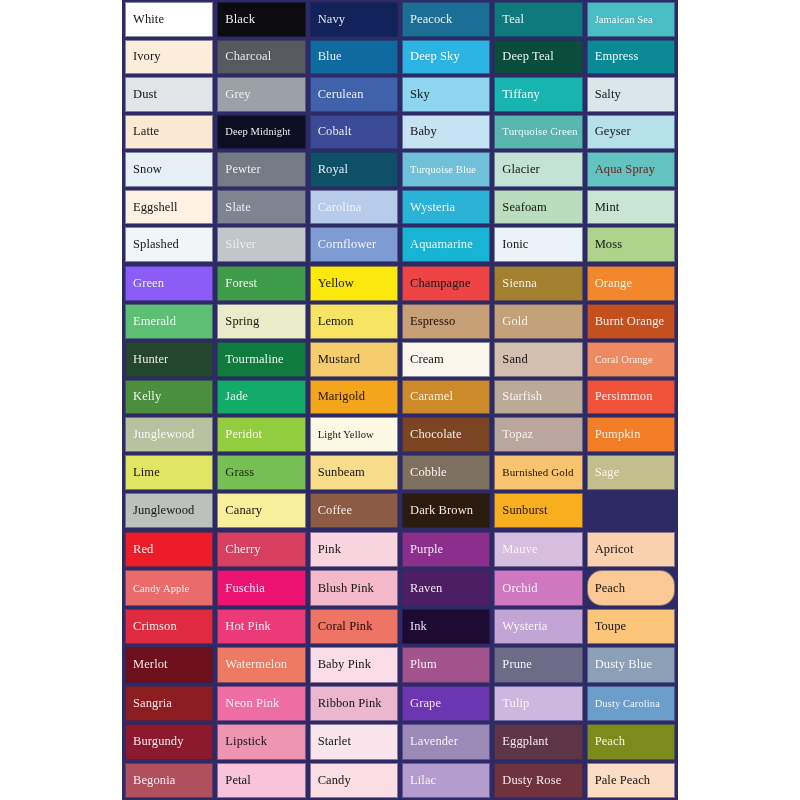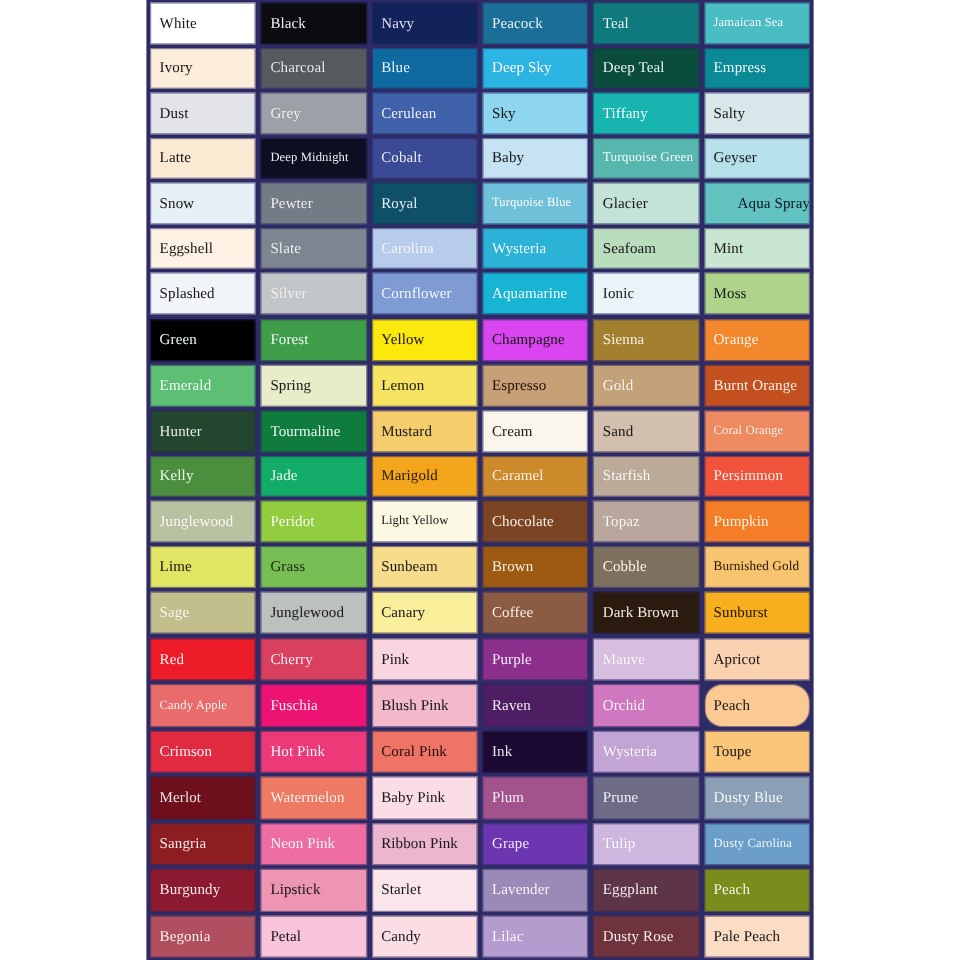--- a/index.html
+++ b/index.html
@@ -163,21 +163,21 @@
         <div class="swatch" style="background: rgb(14, 80, 104);">
           <span class="swatch-label" style="color: rgb(230, 238, 243);">Royal</span>
         </div>
         <div class="swatch" style="background: rgb(111, 193, 218);">
           <span class="swatch-label small" style="color: rgb(255, 255, 255);">Turquoise Blue</span>
         </div>
         <div class="swatch" style="background: rgb(194, 227, 214);">
           <span class="swatch-label" style="color: rgb(26, 26, 26);">Glacier</span>
         </div>
         <div class="swatch" style="background: rgb(99, 195, 193);">
-          <span class="swatch-label" style="color: #0f172a; margin-left: 20px;">Aqua Spray</span>
+          <span class="swatch-label" style="color: #7f1d1d;">Aqua Spray</span>
         </div>
         <div class="swatch" style="background: rgb(252, 241, 226);">
           <span class="swatch-label" style="color: rgb(26, 26, 26);">Eggshell</span>
         </div>
         <div class="swatch" style="background: rgb(124, 133, 144);">
           <span class="swatch-label" style="color: rgb(240, 240, 240);">Slate</span>
         </div>
         <div class="swatch" style="background: rgb(183, 204, 234);">
           <span class="swatch-label" style="color: rgb(246, 249, 255);">Carolina</span>
         </div>
@@ -203,30 +203,30 @@
           <span class="swatch-label" style="color: rgb(242, 252, 255);">Aquamarine</span>
         </div>
         <div class="swatch" style="background: rgb(234, 243, 248);">
           <span class="swatch-label" style="color: rgb(26, 26, 26);">Ionic</span>
         </div>
         <div class="swatch" style="background: rgb(174, 212, 140);">
           <span class="swatch-label" style="color: rgb(26, 26, 26);">Moss</span>
         </div>
       </div>
     <div class="section section-2">
-        <div class="swatch" style="background: #000000;">
+        <div class="swatch" style="background: #8b5cf6;">
           <span class="swatch-label" style="color: rgb(234, 251, 242);">Green</span>
         </div>
         <div class="swatch" style="background: rgb(63, 156, 73);">
           <span class="swatch-label" style="color: rgb(240, 251, 240);">Forest</span>
         </div>
         <div class="swatch" style="background: rgb(251, 232, 13);">
           <span class="swatch-label" style="color: rgb(26, 26, 26);">Yellow</span>
         </div>
-        <div class="swatch" style="background: #d946ef;">
+        <div class="swatch" style="background: #ef4444;">
           <span class="swatch-label" style="color: rgb(26, 26, 26);">Champagne</span>
         </div>
         <div class="swatch" style="background: rgb(163, 128, 47);">
           <span class="swatch-label" style="color: rgb(247, 242, 228);">Sienna</span>
         </div>
         <div class="swatch" style="background: rgb(242, 135, 44);">
           <span class="swatch-label" style="color: rgb(255, 246, 236);">Orange</span>
         </div>
         <div class="swatch" style="background: rgb(92, 191, 116);">
           <span class="swatch-label" style="color: rgb(242, 255, 245);">Emerald</span>
@@ -301,23 +301,20 @@
           <span class="swatch-label" style="color: rgb(255, 243, 230);">Pumpkin</span>
         </div>
         <div class="swatch" style="background: rgb(224, 229, 100);">
           <span class="swatch-label" style="color: rgb(26, 26, 26);">Lime</span>
         </div>
         <div class="swatch" style="background: rgb(119, 191, 84);">
           <span class="swatch-label" style="color: rgb(31, 42, 18);">Grass</span>
         </div>
         <div class="swatch" style="background: rgb(247, 221, 139);">
           <span class="swatch-label" style="color: rgb(26, 26, 26);">Sunbeam</span>
-        </div>
-        <div class="swatch" style="background: rgb(156, 90, 19);">
-          <span class="swatch-label" style="color: rgb(251, 238, 222);">Brown</span>
         </div>
         <div class="swatch" style="background: rgb(125, 112, 94);">
           <span class="swatch-label" style="color: rgb(251, 247, 240);">Cobble</span>
         </div>
         <div class="swatch" style="background: rgb(248, 196, 111);">
           <span class="swatch-label tiny" style="color: rgb(42, 26, 0);">Burnished Gold</span>
         </div>
         <div class="swatch" style="background: rgb(195, 191, 140);">
           <span class="swatch-label" style="color: rgb(251, 250, 240);">Sage</span>
         </div>

